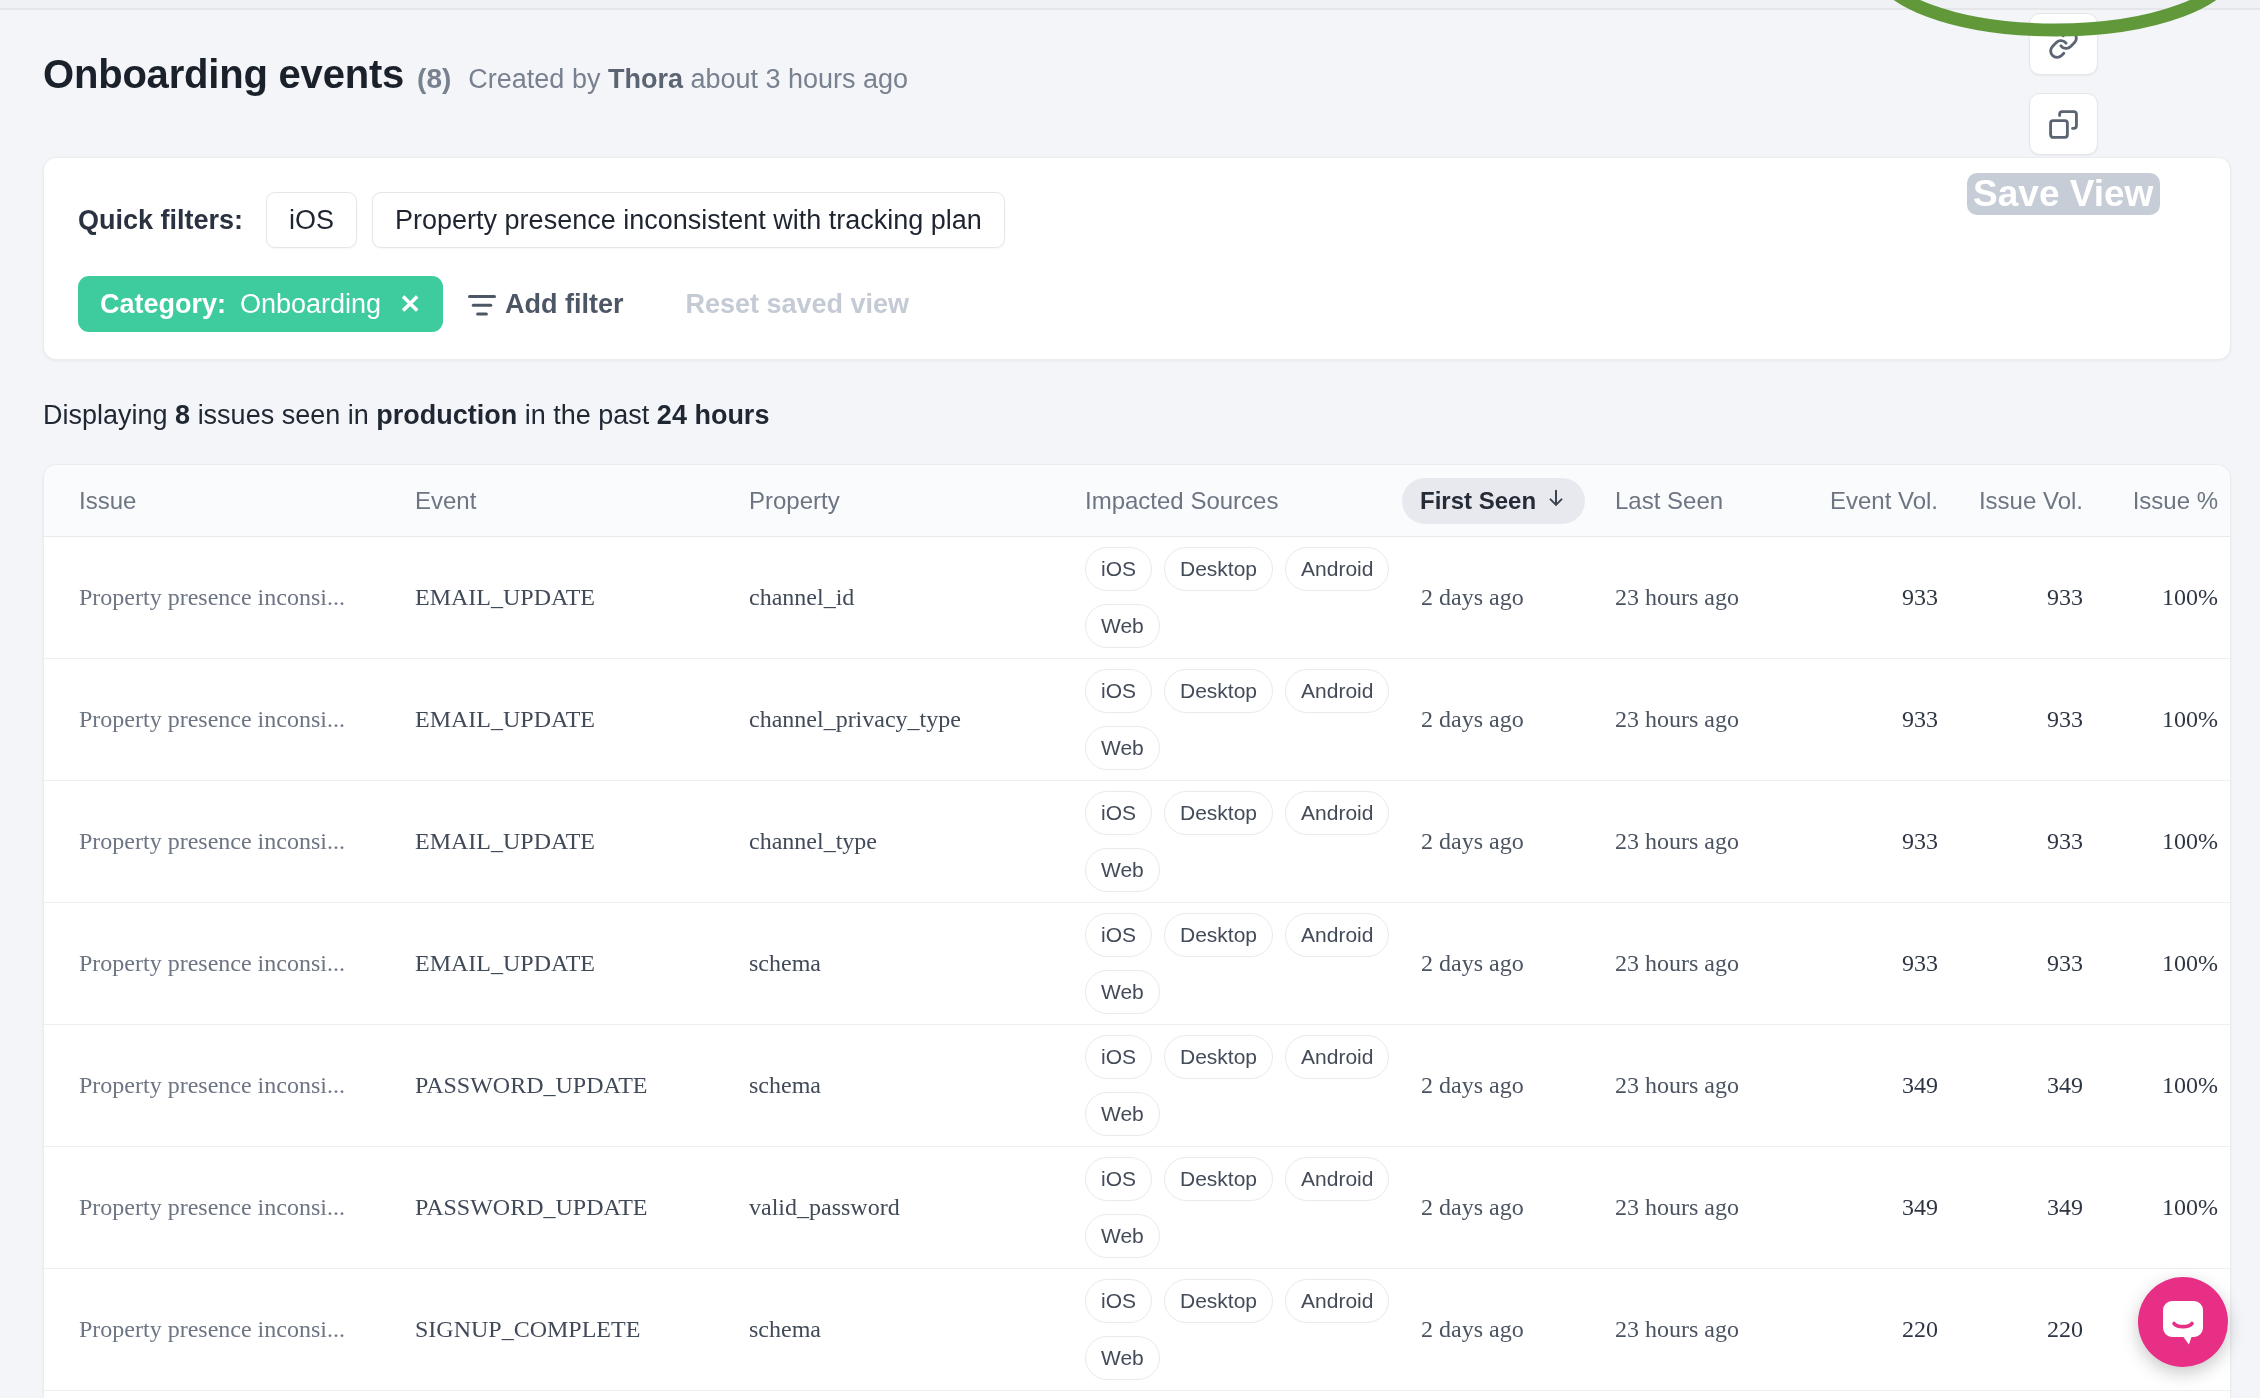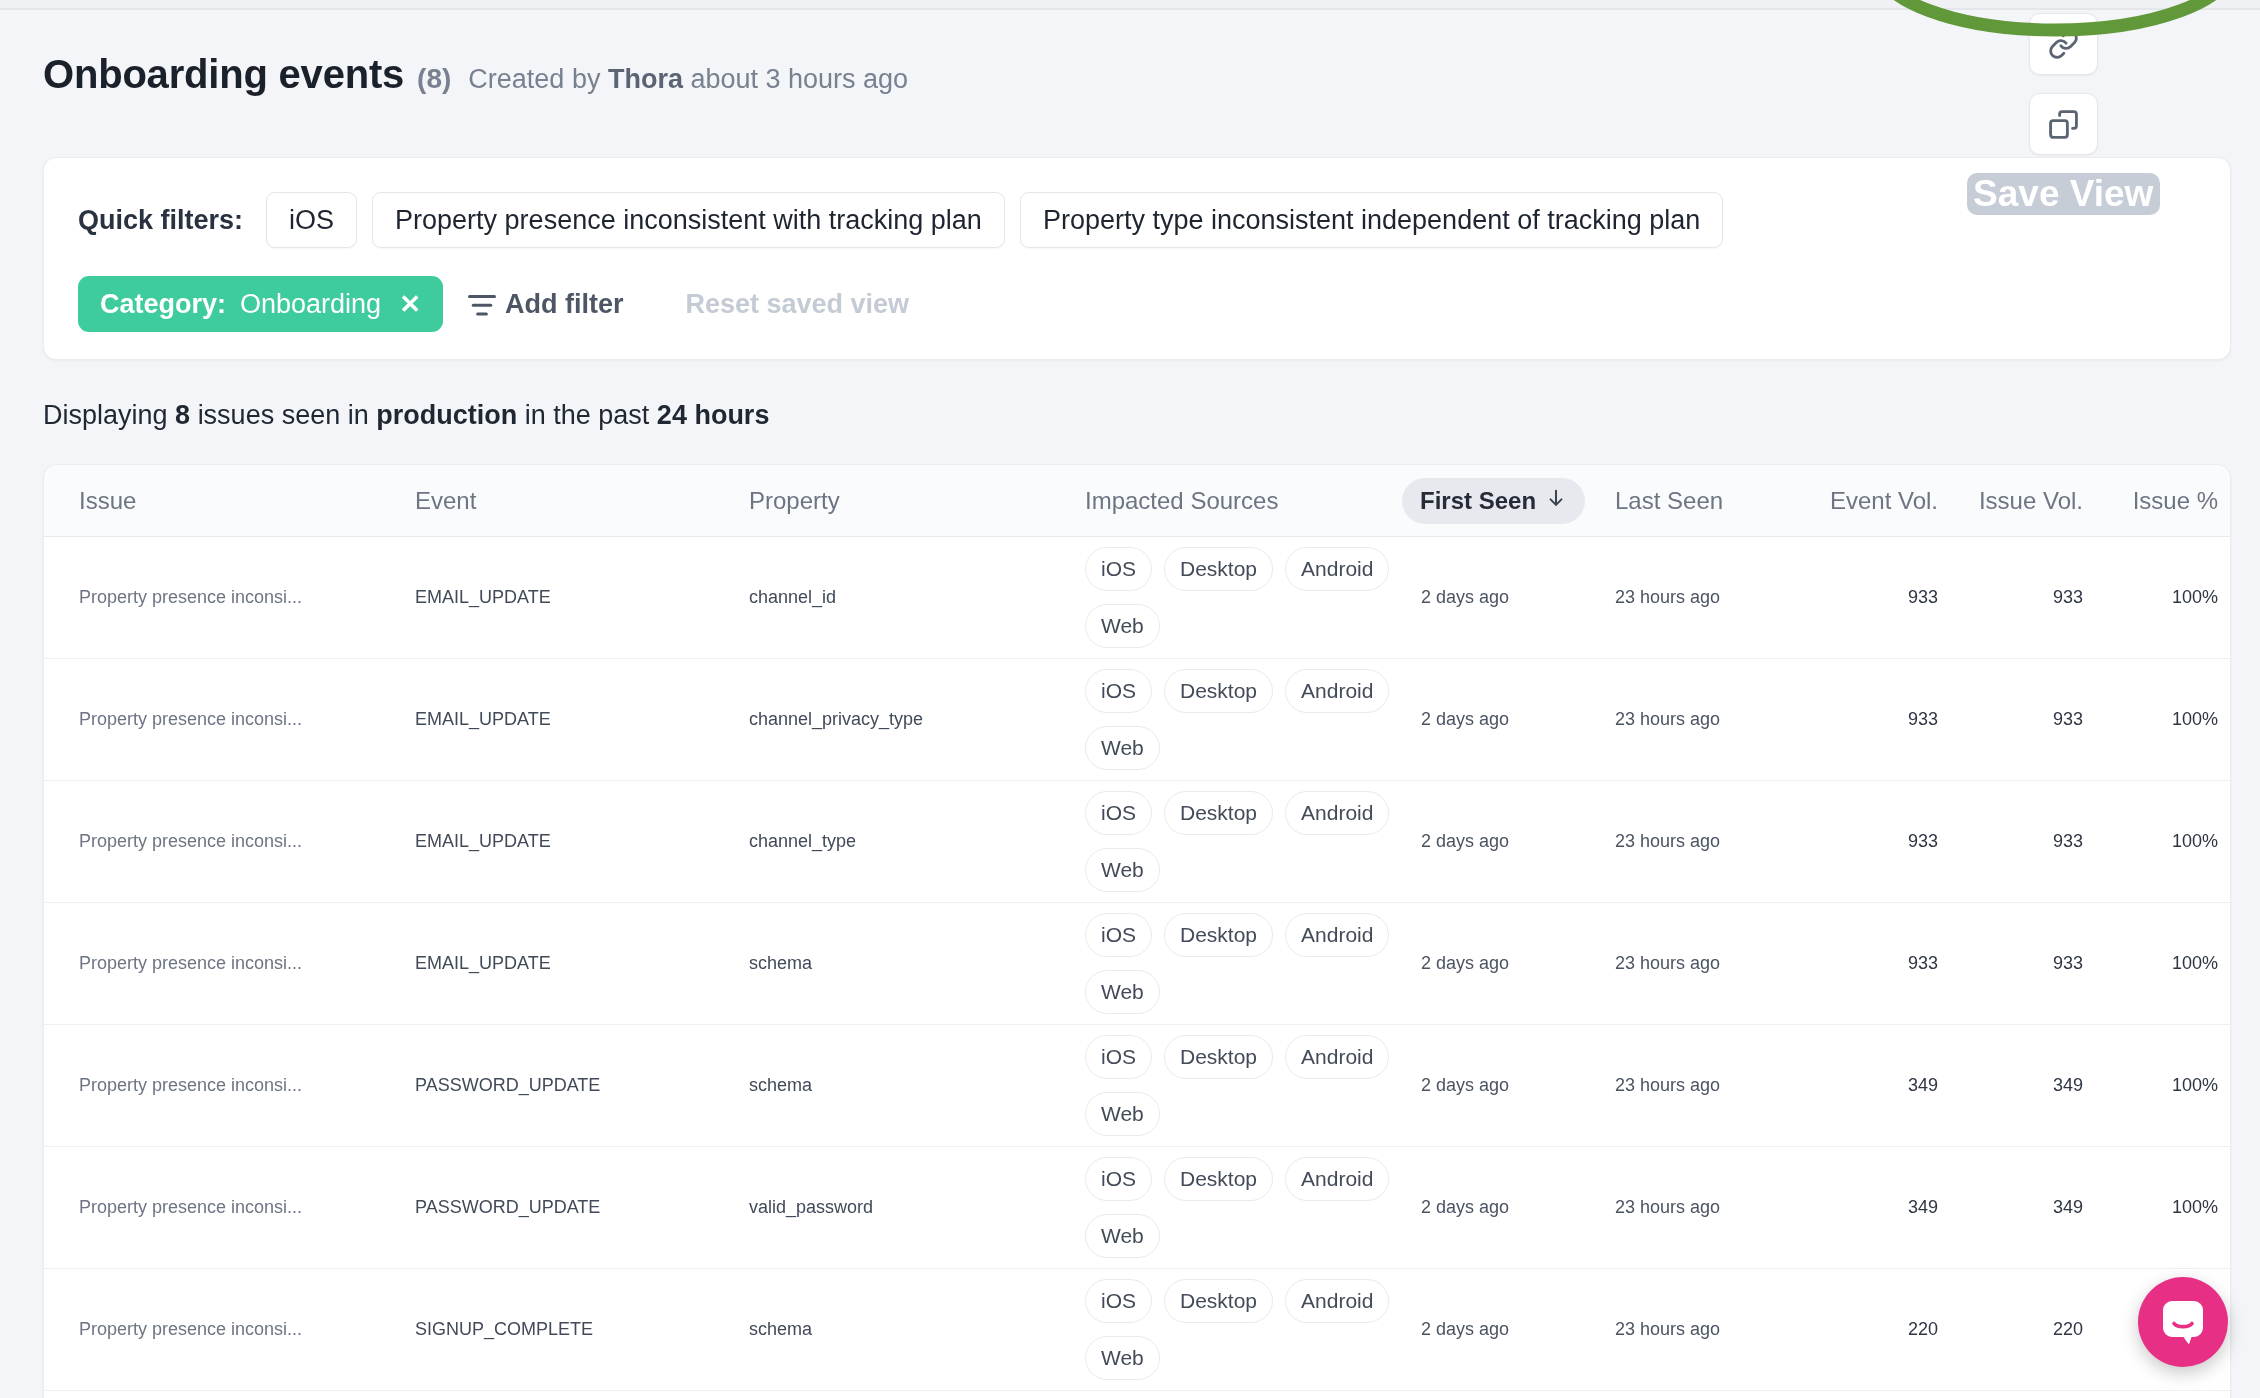--- a/index.html
+++ b/index.html
@@ -68,21 +68,21 @@
   .th { font-size:24px; color:#6d7583; }
   .th.num, .td.num { text-align:right; }
   .sort-pill {
     display:inline-flex; align-items:flex-start; gap:9px; padding:9px 18px; margin-left:6px;
     background:#e7e9ee; border:none; border-radius:999px; cursor:pointer;
     font-family:inherit; font-size:24px; font-weight:700; color:#262c37;
   }
   .sort-pill svg { width:22px; height:22px; stroke:#3c4450; stroke-width:2.2; fill:none; stroke-linecap:round; stroke-linejoin:round; }
   .trow { min-height:113px; background:#fff; cursor:pointer; }
   .trow + .trow { border-top:1px solid #edeff2; }
-  .td { font-size:18px; }
+  .td { font-size:24px;font-family:Liberation Serif, serif; }
   .td.issue { color:#6d7584; }
   .td.event, .td.property { color:#414a58; }
   .td.date { color:#4b5462; padding-left:25px; }
   .td.date2 { color:#4b5462; }
   .td.num { color:#2e3644; }
   .sources { display:flex; flex-wrap:wrap; gap:13px 12px; align-items:center; padding:10px 0; max-width:311px; }
   .pill {
     display:inline-flex; align-items:center; height:44px; padding:0 15px;
     border:1.5px solid #e8eaee; border-radius:999px; background:#fff;
     font-size:21px; color:#434b59; white-space:nowrap;
@@ -147,21 +147,20 @@
 
       <button class="save-btn">Save View</button>
     </div>
   </div>
 
   <section class="card filters-card">
     <div class="qf-row">
       <span class="qf-label">Quick filters:</span>
       <button class="qf-btn">iOS</button>
       <button class="qf-btn">Property presence inconsistent with tracking plan</button>
-      <button class="qf-btn">Property type inconsistent independent of tracking plan</button>
     </div>
     <div class="af-row">
       <button class="chip">
         <b>Category:</b>
         <span>Onboarding</span>
         <span class="x">✕</span>
       </button>
       <button class="add-filter">
         <svg viewBox="0 0 24 24">
           <line x1="2" y1="6" x2="22" y2="6"></line>

